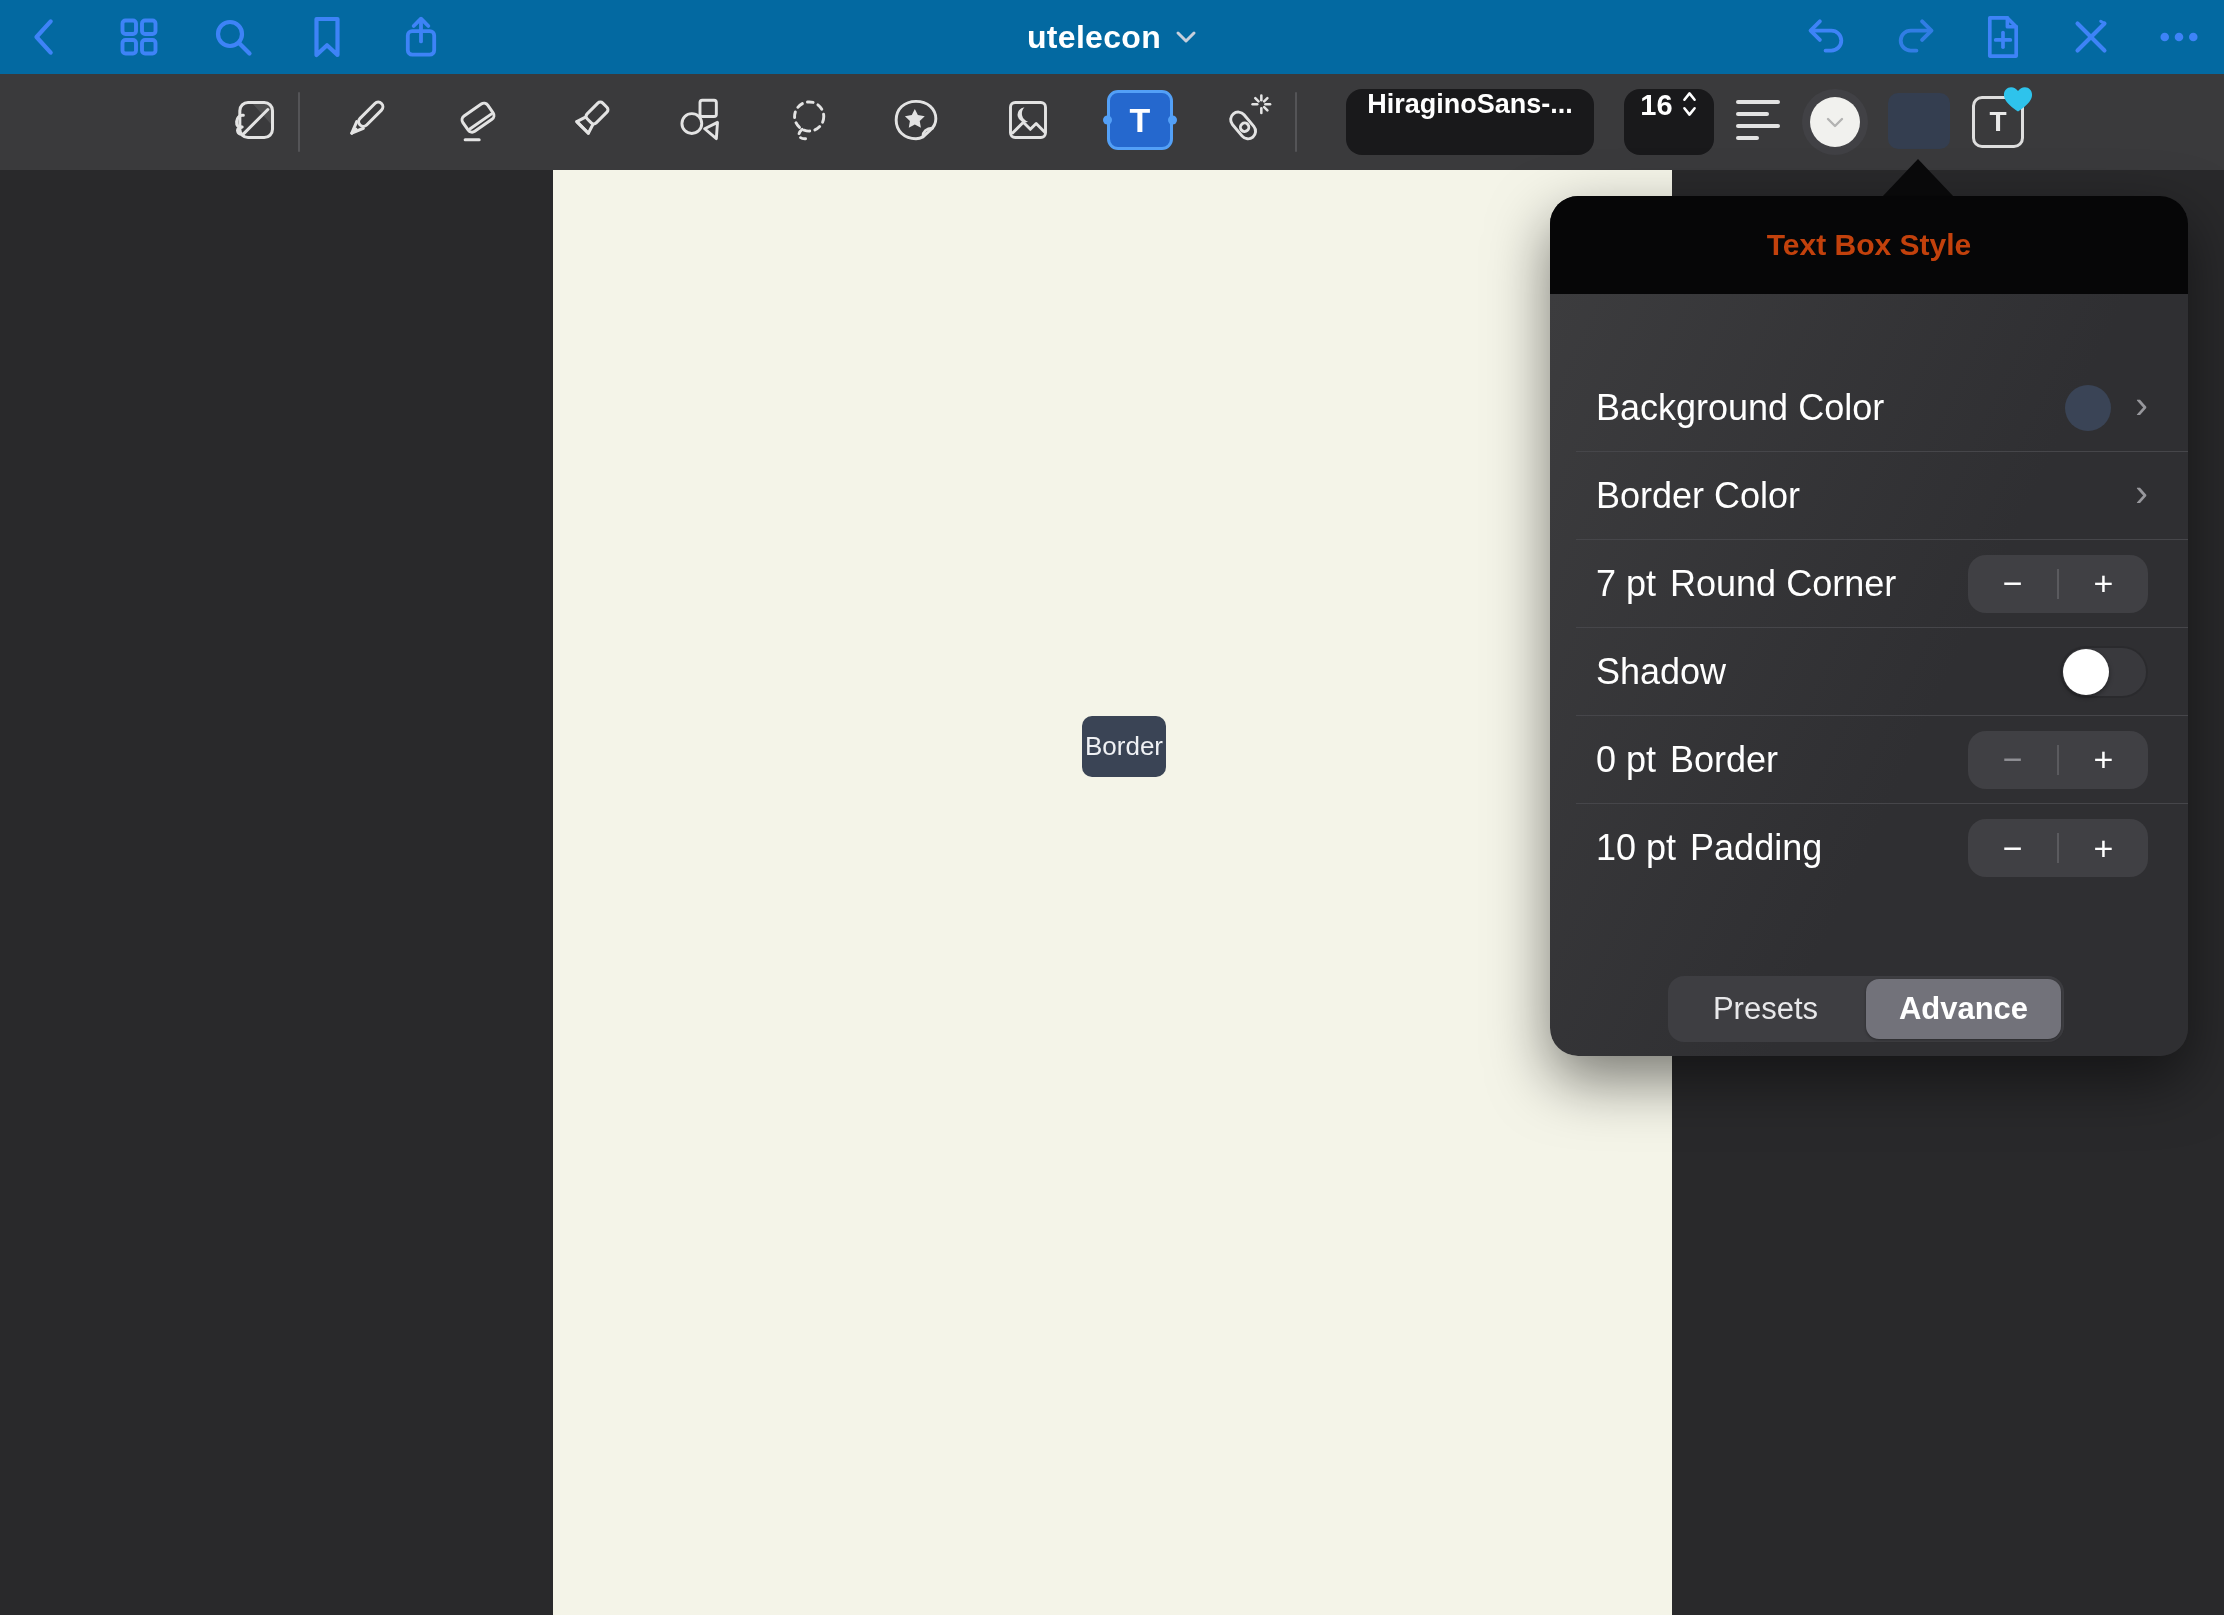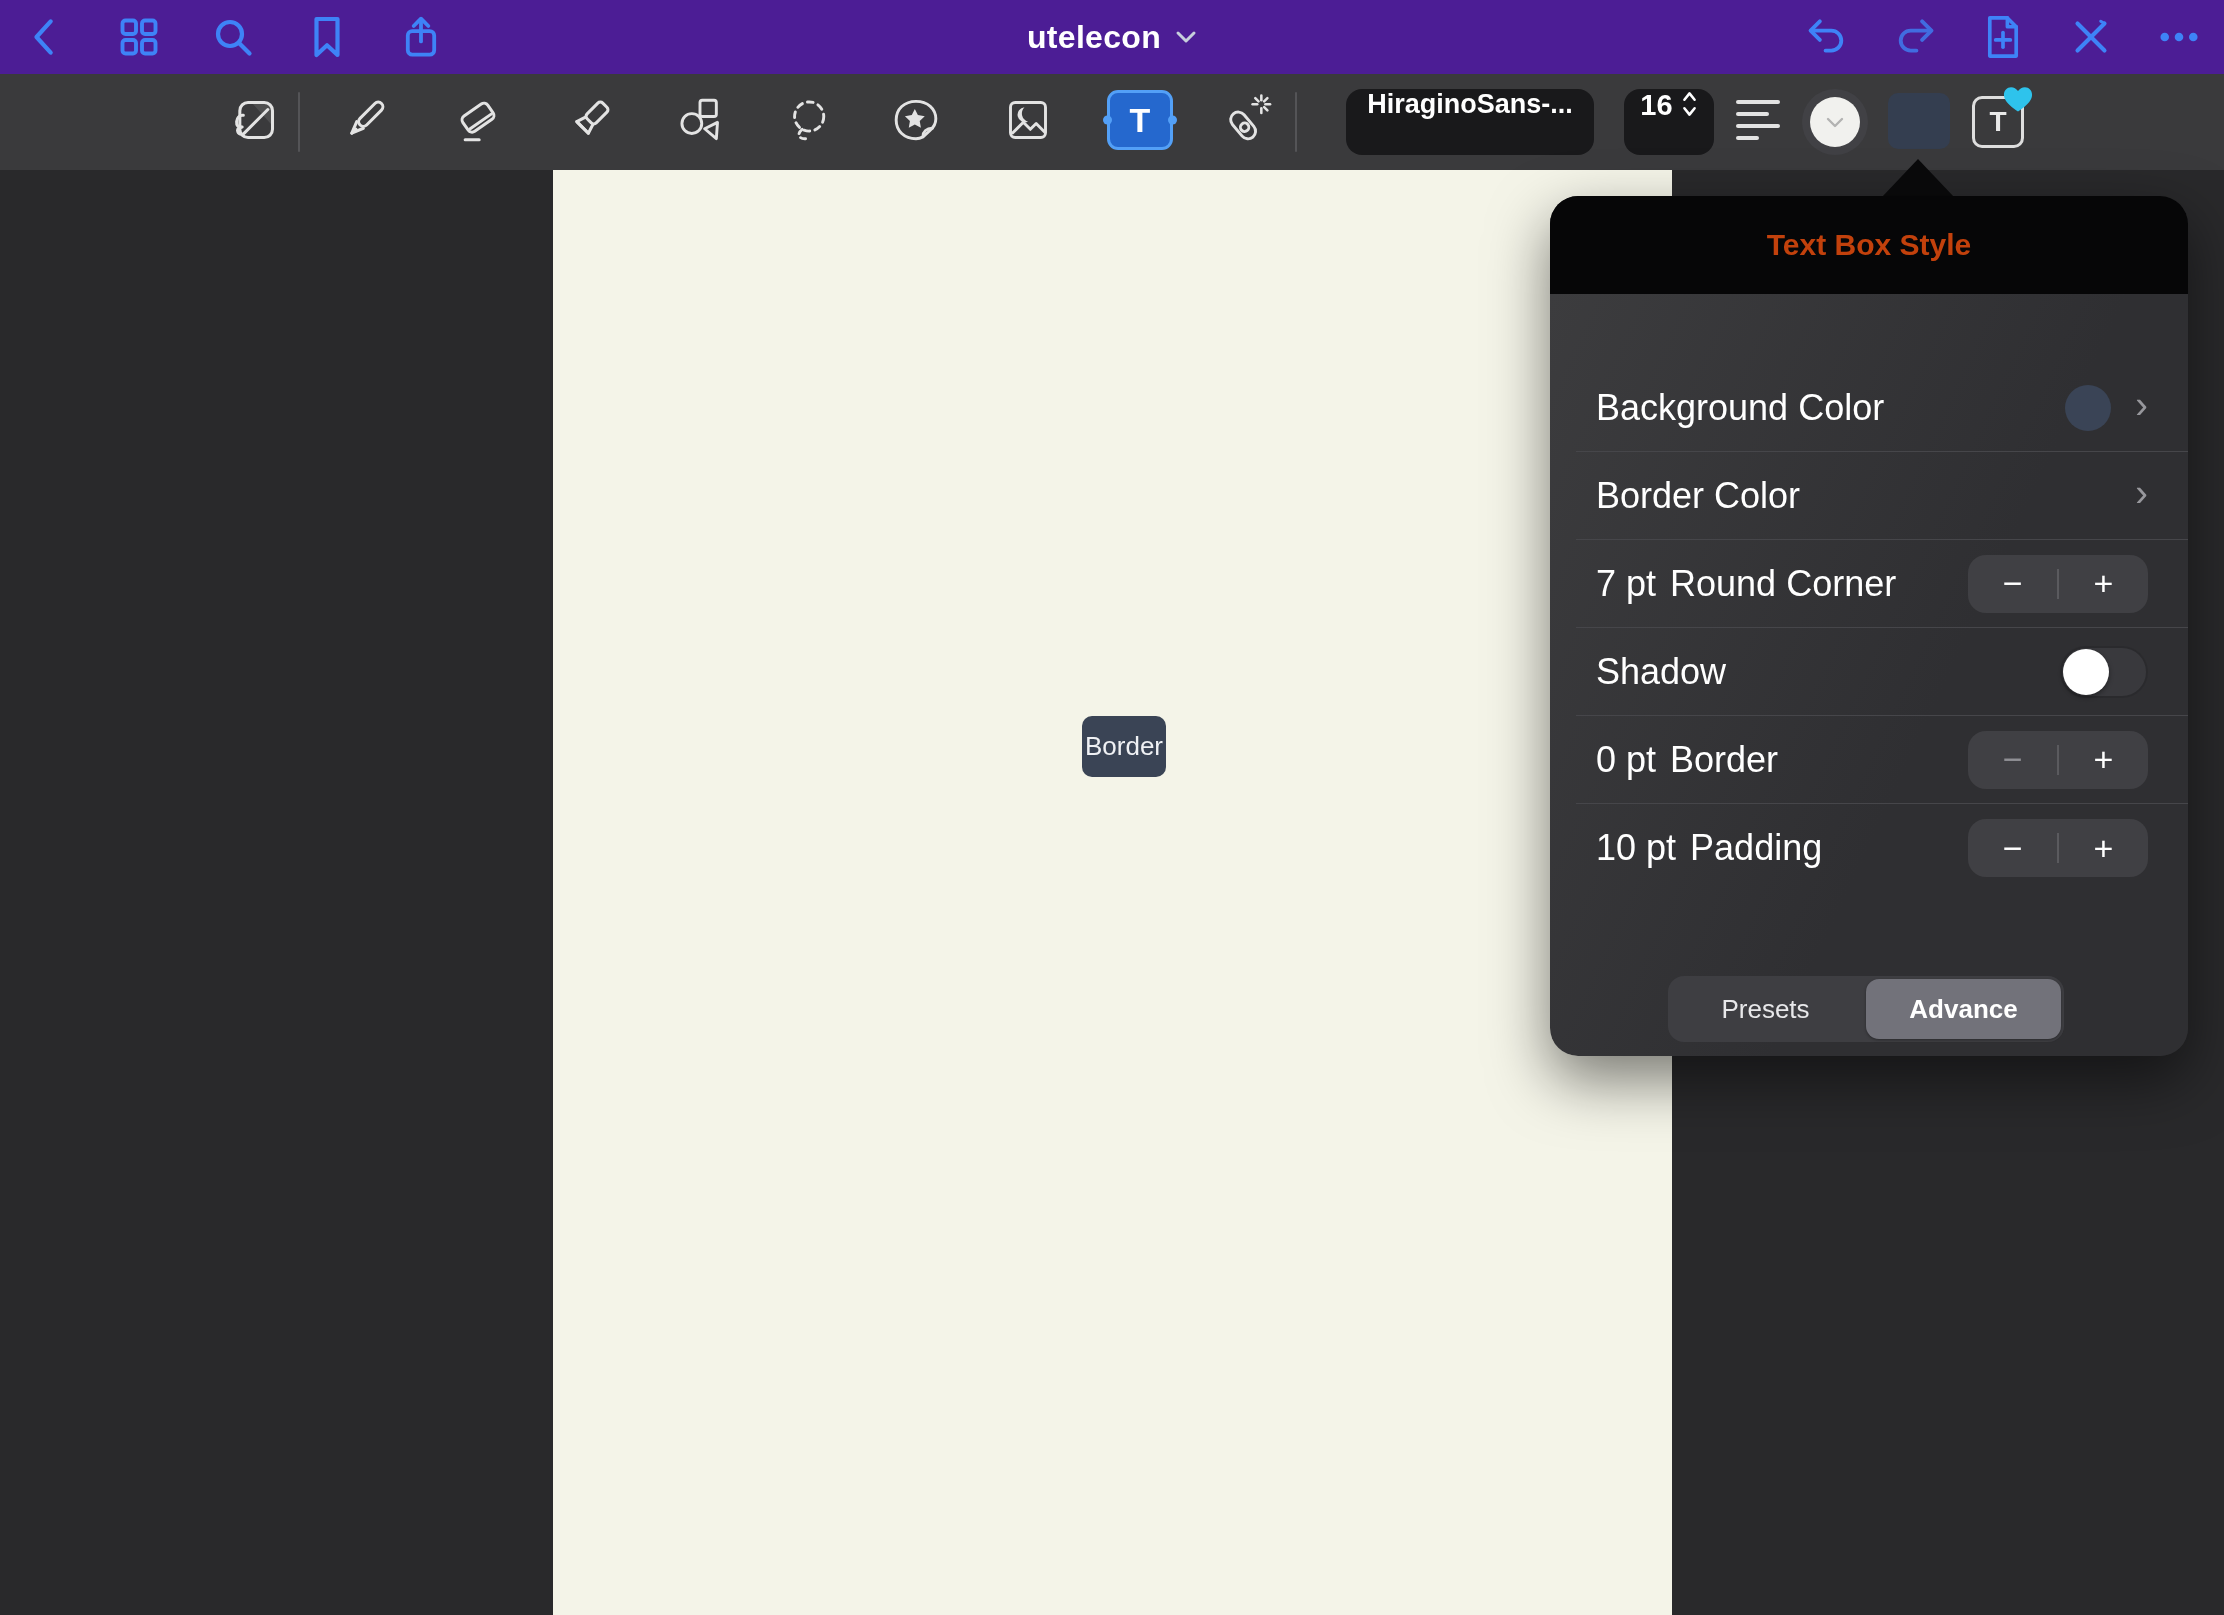--- a/index.html
+++ b/index.html
@@ -1,21 +1,21 @@
 <!DOCTYPE html>
 <html><head>
 <meta charset="utf-8">
 <style>
   html,body{margin:0;padding:0;background:#29292B;}
   #app{position:relative;width:2224px;height:1615px;overflow:hidden;
        font-family:"Liberation Sans","DejaVu Sans",sans-serif;
        -webkit-font-smoothing:antialiased;}
 
   
-  .topbar{position:absolute;left:0;top:0;width:2224px;height:74px;background:#4c1d95;
+  .topbar{position:absolute;left:0;top:0;width:2224px;height:74px;background:#0369a1;
           display:flex;justify-content:space-between;}
   .tb-group{display:flex;align-items:center;}
   .tb-left{padding-left:22px;gap:48px;}
   .tb-right{padding-right:22px;gap:42px;}
   .tb-btn{width:46px;height:46px;display:flex;align-items:center;justify-content:center;}
   .tb-btn svg{display:block;}
   .tb-title{position:absolute;left:50%;top:0;height:74px;transform:translateX(-50%);
             display:flex;align-items:center;gap:14px;}
   .tb-title .t{color:#FFFFFF;font-size:32px;font-weight:700;letter-spacing:.3px;}
 
@@ -77,21 +77,21 @@
         color:#FFF;font-size:34px;font-weight:400;}
   .stepper .half.dim{color:#909095;}
   .stepper .sdiv{width:1.5px;height:30px;background:#5A5A5E;}
   .toggle{width:88px;height:52px;border-radius:26px;background:#39393D;
         box-shadow:inset 0 0 0 2px rgba(0,0,0,.25);position:relative;}
   .toggle .knob{position:absolute;left:3px;top:3px;width:46px;height:46px;border-radius:50%;
         background:#FFF;box-shadow:0 2px 5px rgba(0,0,0,.4);}
   .panel-footer{position:absolute;left:118px;bottom:14px;width:396px;height:66px;
         background:#3E3E42;border-radius:16px;display:flex;}
   .seg{flex:1;display:flex;align-items:center;justify-content:center;
-        color:#E8E8EA;font-size:26px;}
+        color:#E8E8EA;font-size:31px;}
   .seg.sel{margin:3px;background:#72727A;border-radius:13px;color:#FFF;font-weight:600;
         box-shadow:0 1px 3px rgba(0,0,0,.35);}
 
   svg.stroke{fill:none;stroke-linecap:round;stroke-linejoin:round;}
 </style>
 </head>
 <body>
 
 <div id="app">
 

